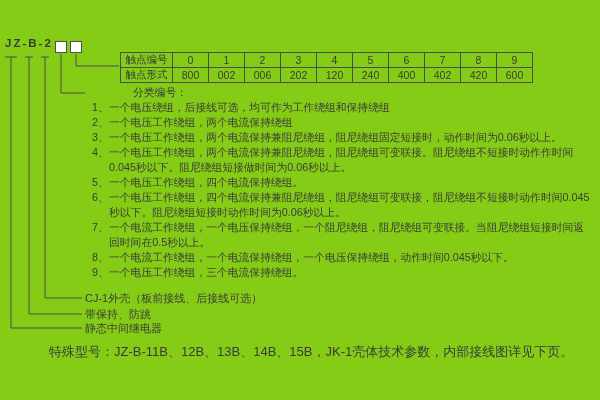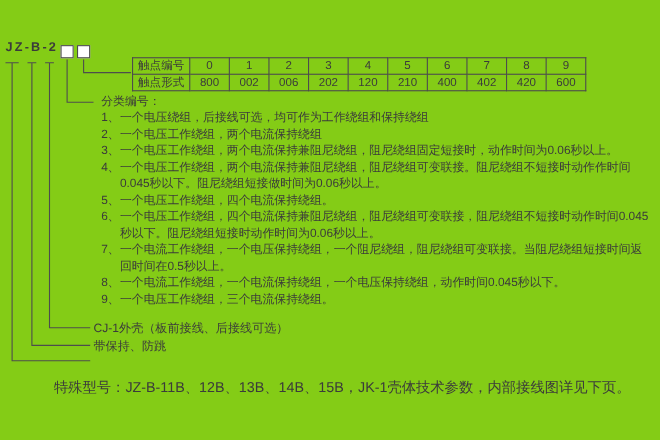--- a/index.html
+++ b/index.html
@@ -63,21 +63,21 @@
   .contact-table td.val { width: 36px; }
 
   .cls-block {
     position: absolute;
     left: 92px; top: 85px;
     width: 502px;
     font-size: 10.8px;
     line-height: 15px;
     color: #3b3b3b;
   }
-  .cls-title { white-space: nowrap; }
+  .cls-title { white-space: nowrap; margin-left: 41px; }
   .cls-item { display: flex; align-items: flex-start; }
   .cls-item .num { flex: 0 0 17px; white-space: nowrap; }
   .cls-item .txt { flex: 1 1 auto; }
 
   .branch-label {
     position: absolute;
     left: 85px;
     font-size: 11px;
     white-space: nowrap;
     color: #3b3b3b;
@@ -126,21 +126,21 @@
         <td class="val">8</td>
         <td class="val">9</td>
       </tr>
       <tr>
         <td class="hdr">触点形式</td>
         <td class="val">800</td>
         <td class="val">002</td>
         <td class="val">006</td>
         <td class="val">202</td>
         <td class="val">120</td>
-        <td class="val">210</td>
+        <td class="val">240</td>
         <td class="val">400</td>
         <td class="val">402</td>
         <td class="val">420</td>
         <td class="val">600</td>
       </tr>
     </tbody>
   </table>
 
   <div class="cls-block">
     <div class="cls-title">分类编号：</div>
@@ -177,16 +177,17 @@
       <span class="txt">一个电流工作绕组，一个电流保持绕组，一个电压保持绕组，动作时间0.045秒以下。</span>
     </div>
     <div class="cls-item">
       <span class="num">9、</span>
       <span class="txt">一个电压工作绕组，三个电流保持绕组。</span>
     </div>
   </div>
 
   <div class="branch-label case">CJ-1外壳（板前接线、后接线可选）</div>
   <div class="branch-label hold">带保持、防跳</div>
+  <div class="branch-label relay">静态中间继电器</div>
 
   <div class="footer-note">特殊型号：JZ-B-11B、12B、13B、14B、15B，JK-1壳体技术参数，内部接线图详见下页。</div>
 
 </div>
 
 </body></html>

